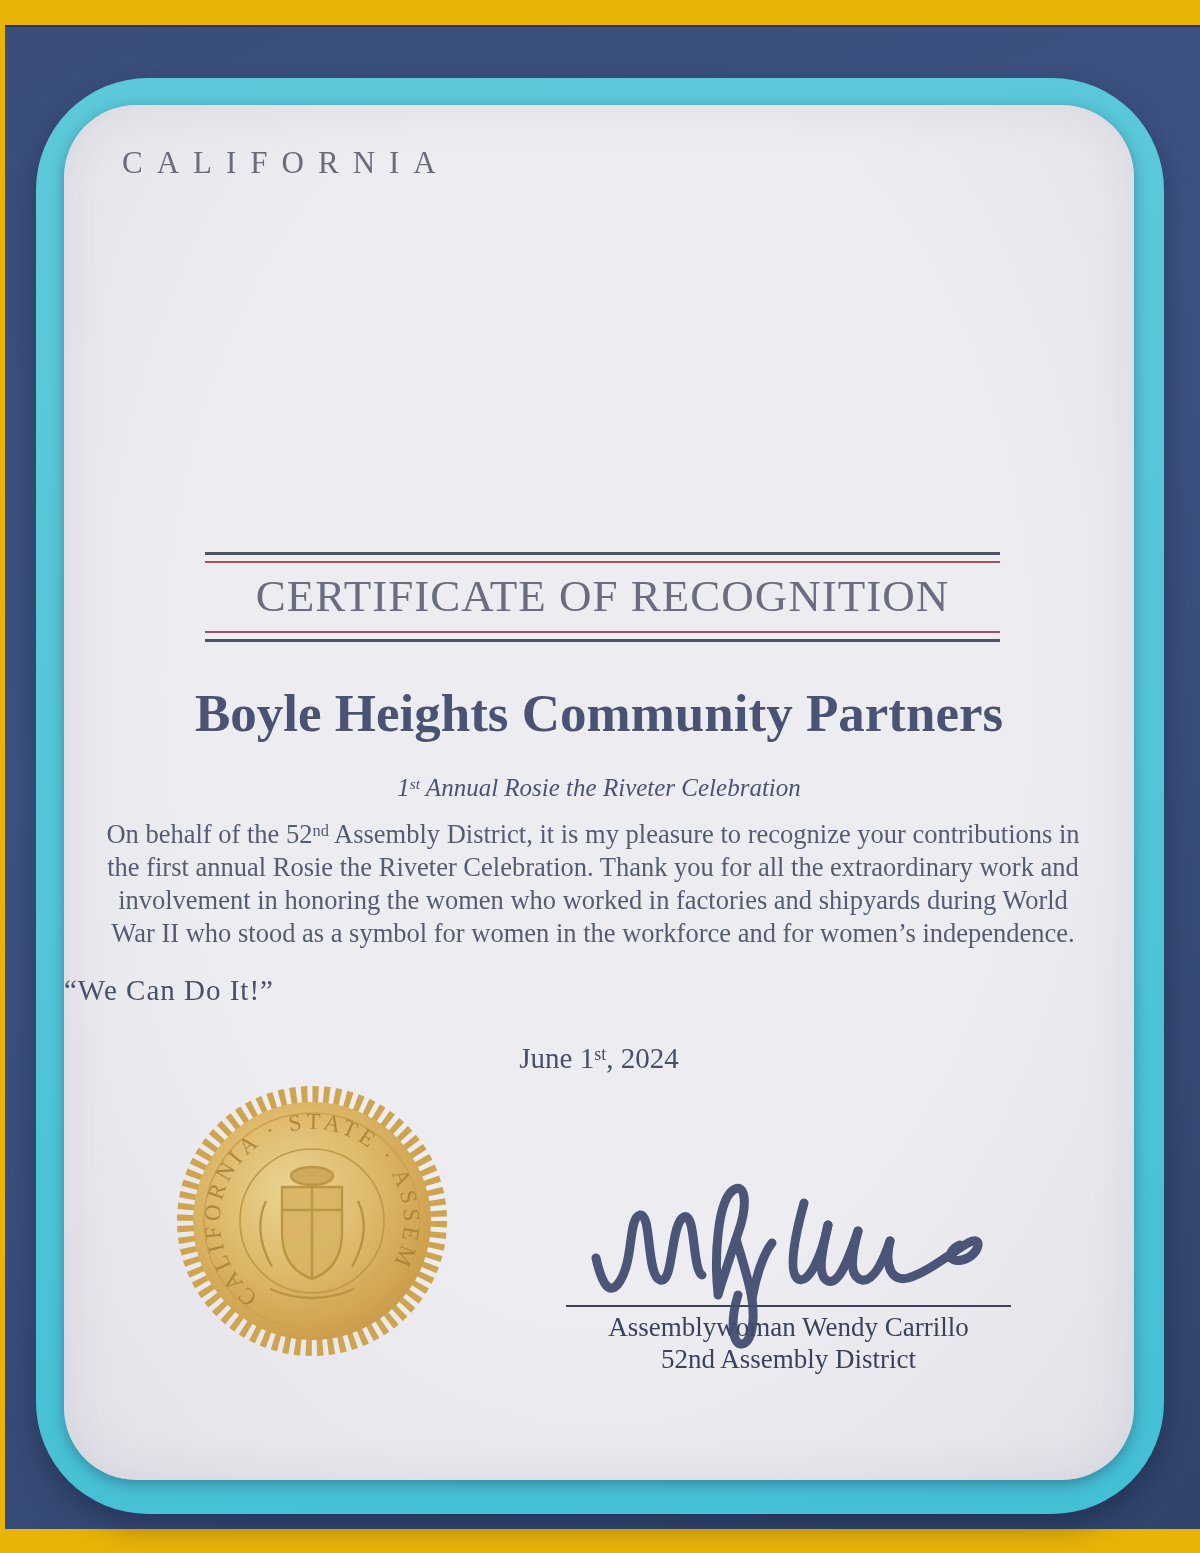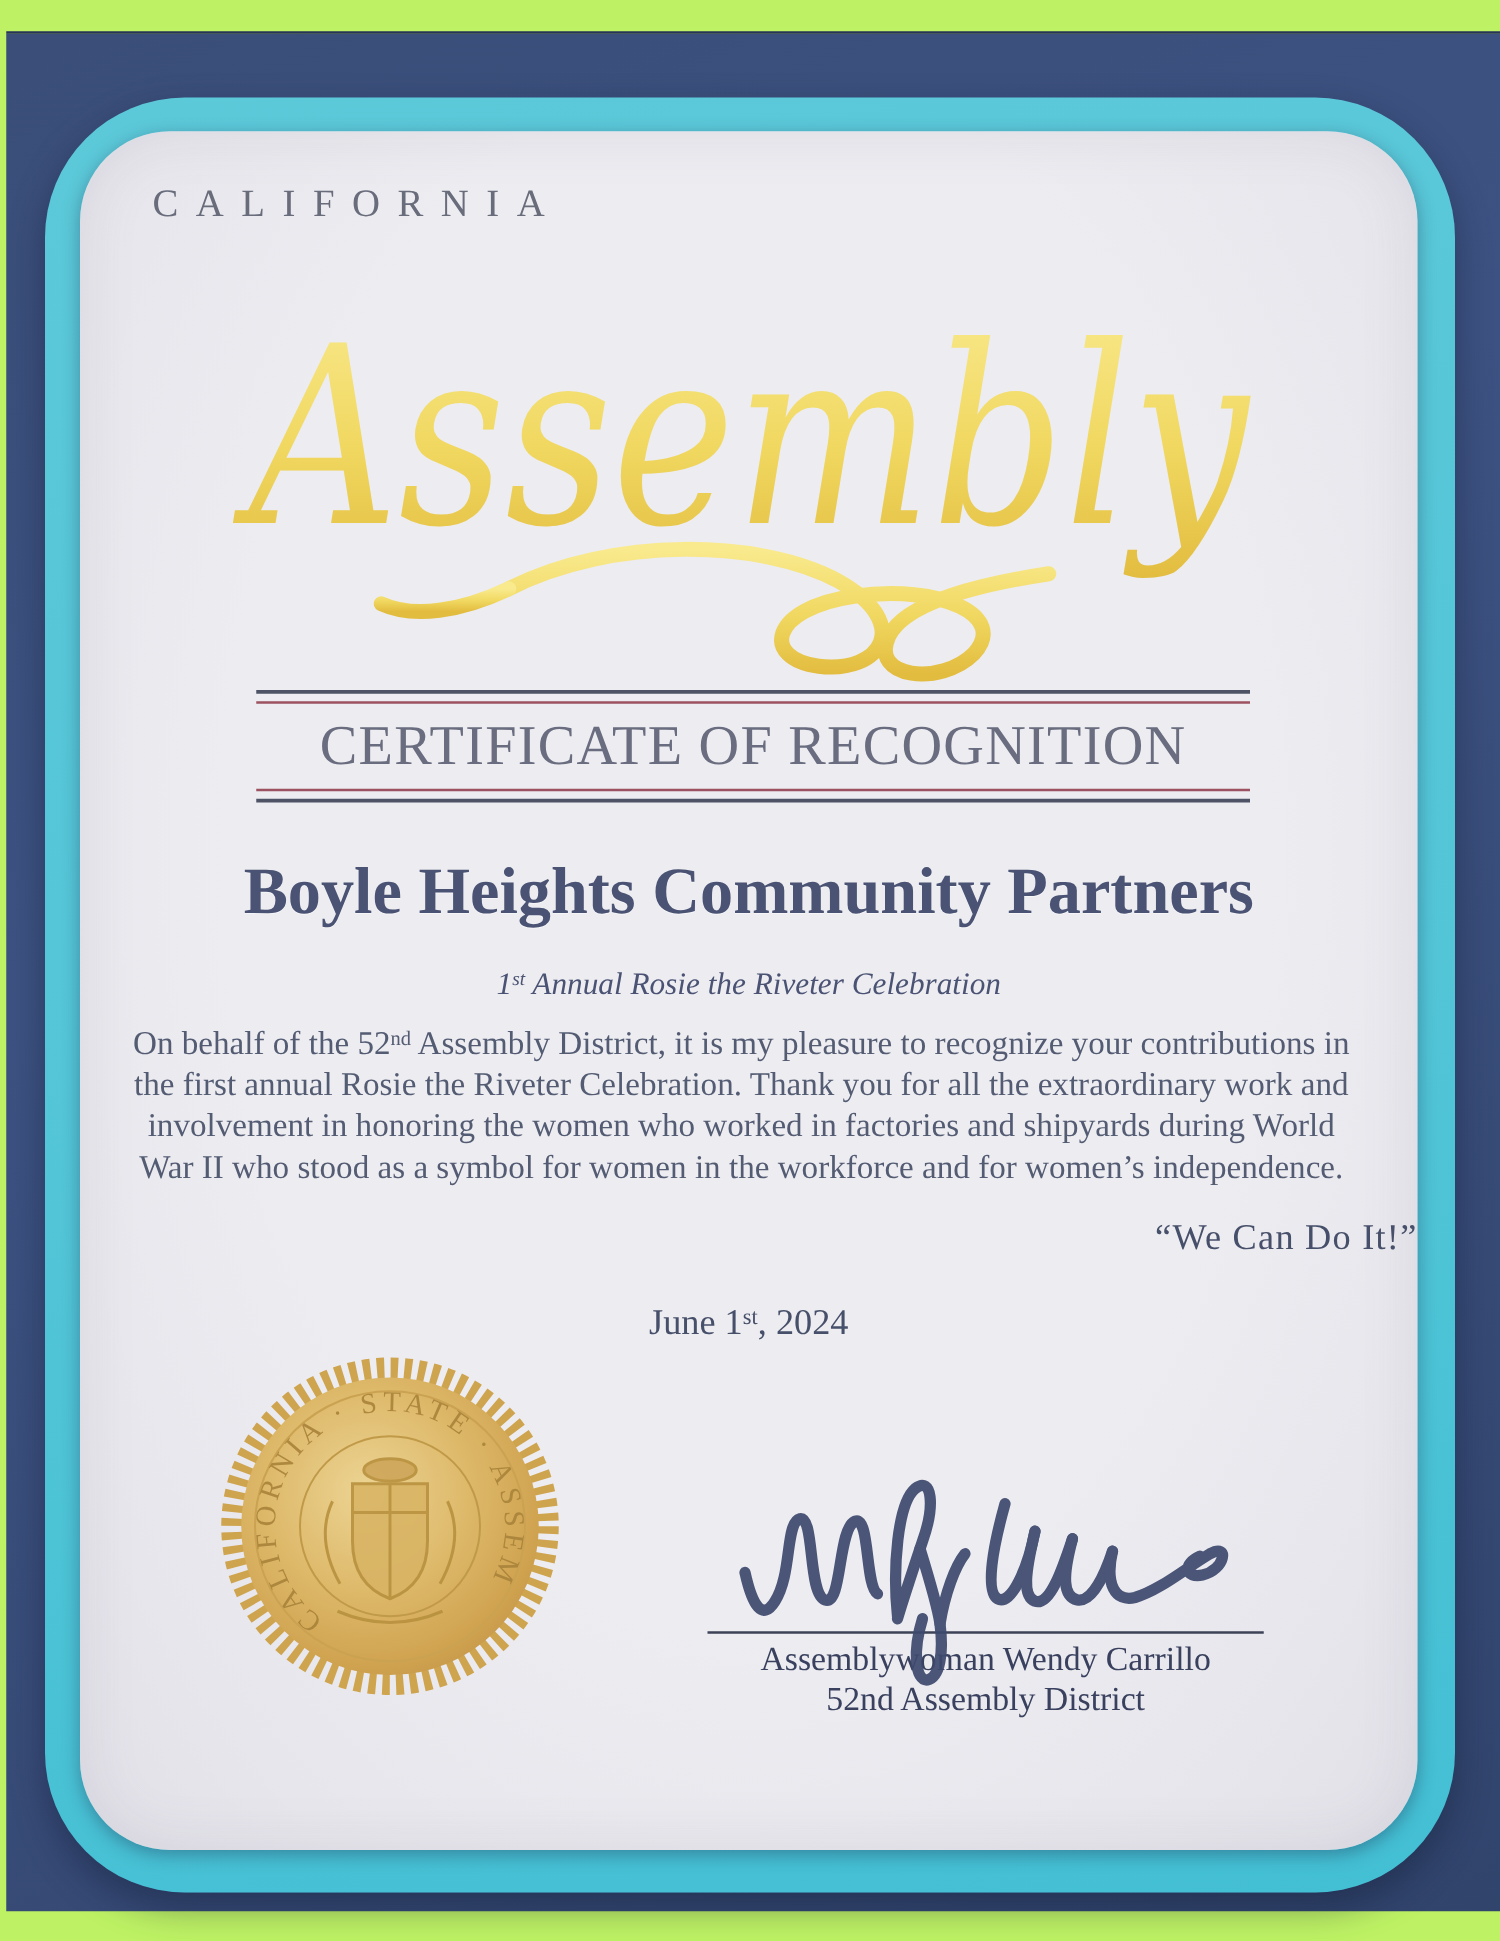--- a/index.html
+++ b/index.html
@@ -1,17 +1,17 @@
 <!DOCTYPE html>
 <html><head>
 <meta charset="utf-8">
 <style>
   html,body{margin:0;padding:0;background:#ffffff;}
   body{font-family:"Liberation Serif", serif; -webkit-font-smoothing:antialiased;}
-  .stage{position:relative;width:1200px;height:1553px;background:#bef264;overflow:hidden;}
+  .stage{position:relative;width:1200px;height:1553px;background:#eab308;overflow:hidden;}
 
   
   .photo{
     position:absolute;left:5px;right:0;top:25px;bottom:24px;
     background:linear-gradient(155deg,#3a4e79 0%,#3d5282 38%,#394d7a 62%,#31446c 100%);
     border-top:2px solid #273457;
   }
 
   
   .mat{
@@ -59,21 +59,21 @@
   }
 
   .event{top:669px;text-align:center;font-size:25px;font-weight:normal;font-style:italic;color:#4a5374;}
   .event sup,.dateline sup,.bodytext sup{font-size:.62em;vertical-align:.45em;}
 
   .bodytext{
     top:709px;left:16px;right:28px;text-align:center;
     font-size:26.5px;line-height:33px;color:#535c73;
   }
 
-  .quote{top:869px;text-align:right;font-size:29px;color:#47506a;letter-spacing:1px;}
+  .quote{top:869px;text-align:left;font-size:29px;color:#47506a;letter-spacing:1px;}
   .dateline{top:937px;text-align:center;font-size:29px;color:#47506a;}
 
   
   .seal{position:absolute;left:110px;top:978px;width:276px;height:276px;}
 
   
   .signblock{position:absolute;left:502px;top:1058px;width:445px;}
   .signblock svg.sig{display:block;width:445px;height:190px;margin-bottom:-48px;position:relative;z-index:2;}
   .sig-line{border-top:2px solid #3d4357;width:100%;}
   .sig-name{text-align:center;font-size:27px;color:#39415f;margin-top:5px;white-space:nowrap;}
@@ -85,36 +85,20 @@
 <div class="stage">
   <div class="photo"></div>
   <div class="mat"></div>
 
   <div class="paper">
 
     <div class="abs hdr">
       <span>CALIFORNIA</span>
     </div>
 
-    <div class="abs masthead">
-      <svg width="920" height="368" viewBox="0 0 920 368">
-        <defs>
-          <linearGradient id="gold" x1="0" y1="0" x2="0" y2="1">
-            <stop offset="0" stop-color="#f9ea8e"></stop>
-            <stop offset="0.55" stop-color="#f0d75f"></stop>
-            <stop offset="1" stop-color="#e2bc3f"></stop>
-          </linearGradient>
-        </defs>
-        <text x="460" y="225" text-anchor="middle" font-family="DejaVu Serif, serif" font-style="italic" font-size="198" textLength="800" lengthAdjust="spacingAndGlyphs" fill="url(#gold)">Assembly</text>
-        <g fill="none" stroke="url(#gold)" stroke-width="12" stroke-linecap="round">
-          <path d="M 268,278 C 350,236 470,238 532,272 C 592,306 566,346 516,340 C 470,334 476,294 544,284 C 614,274 668,300 640,330 C 614,356 556,350 572,316 C 586,288 648,274 700,266"></path>
-          <path d="M 268,278 C 230,296 192,302 166,290"></path>
-        </g>
-      </svg>
-    </div>
 
     <div class="abs titleblock">
       <div class="r-gray"></div>
       <div class="r-red"></div>
       <div class="cert-title">CERTIFICATE OF RECOGNITION</div>
       <div class="r-red2"></div>
       <div class="r-gray2"></div>
     </div>
 
 

